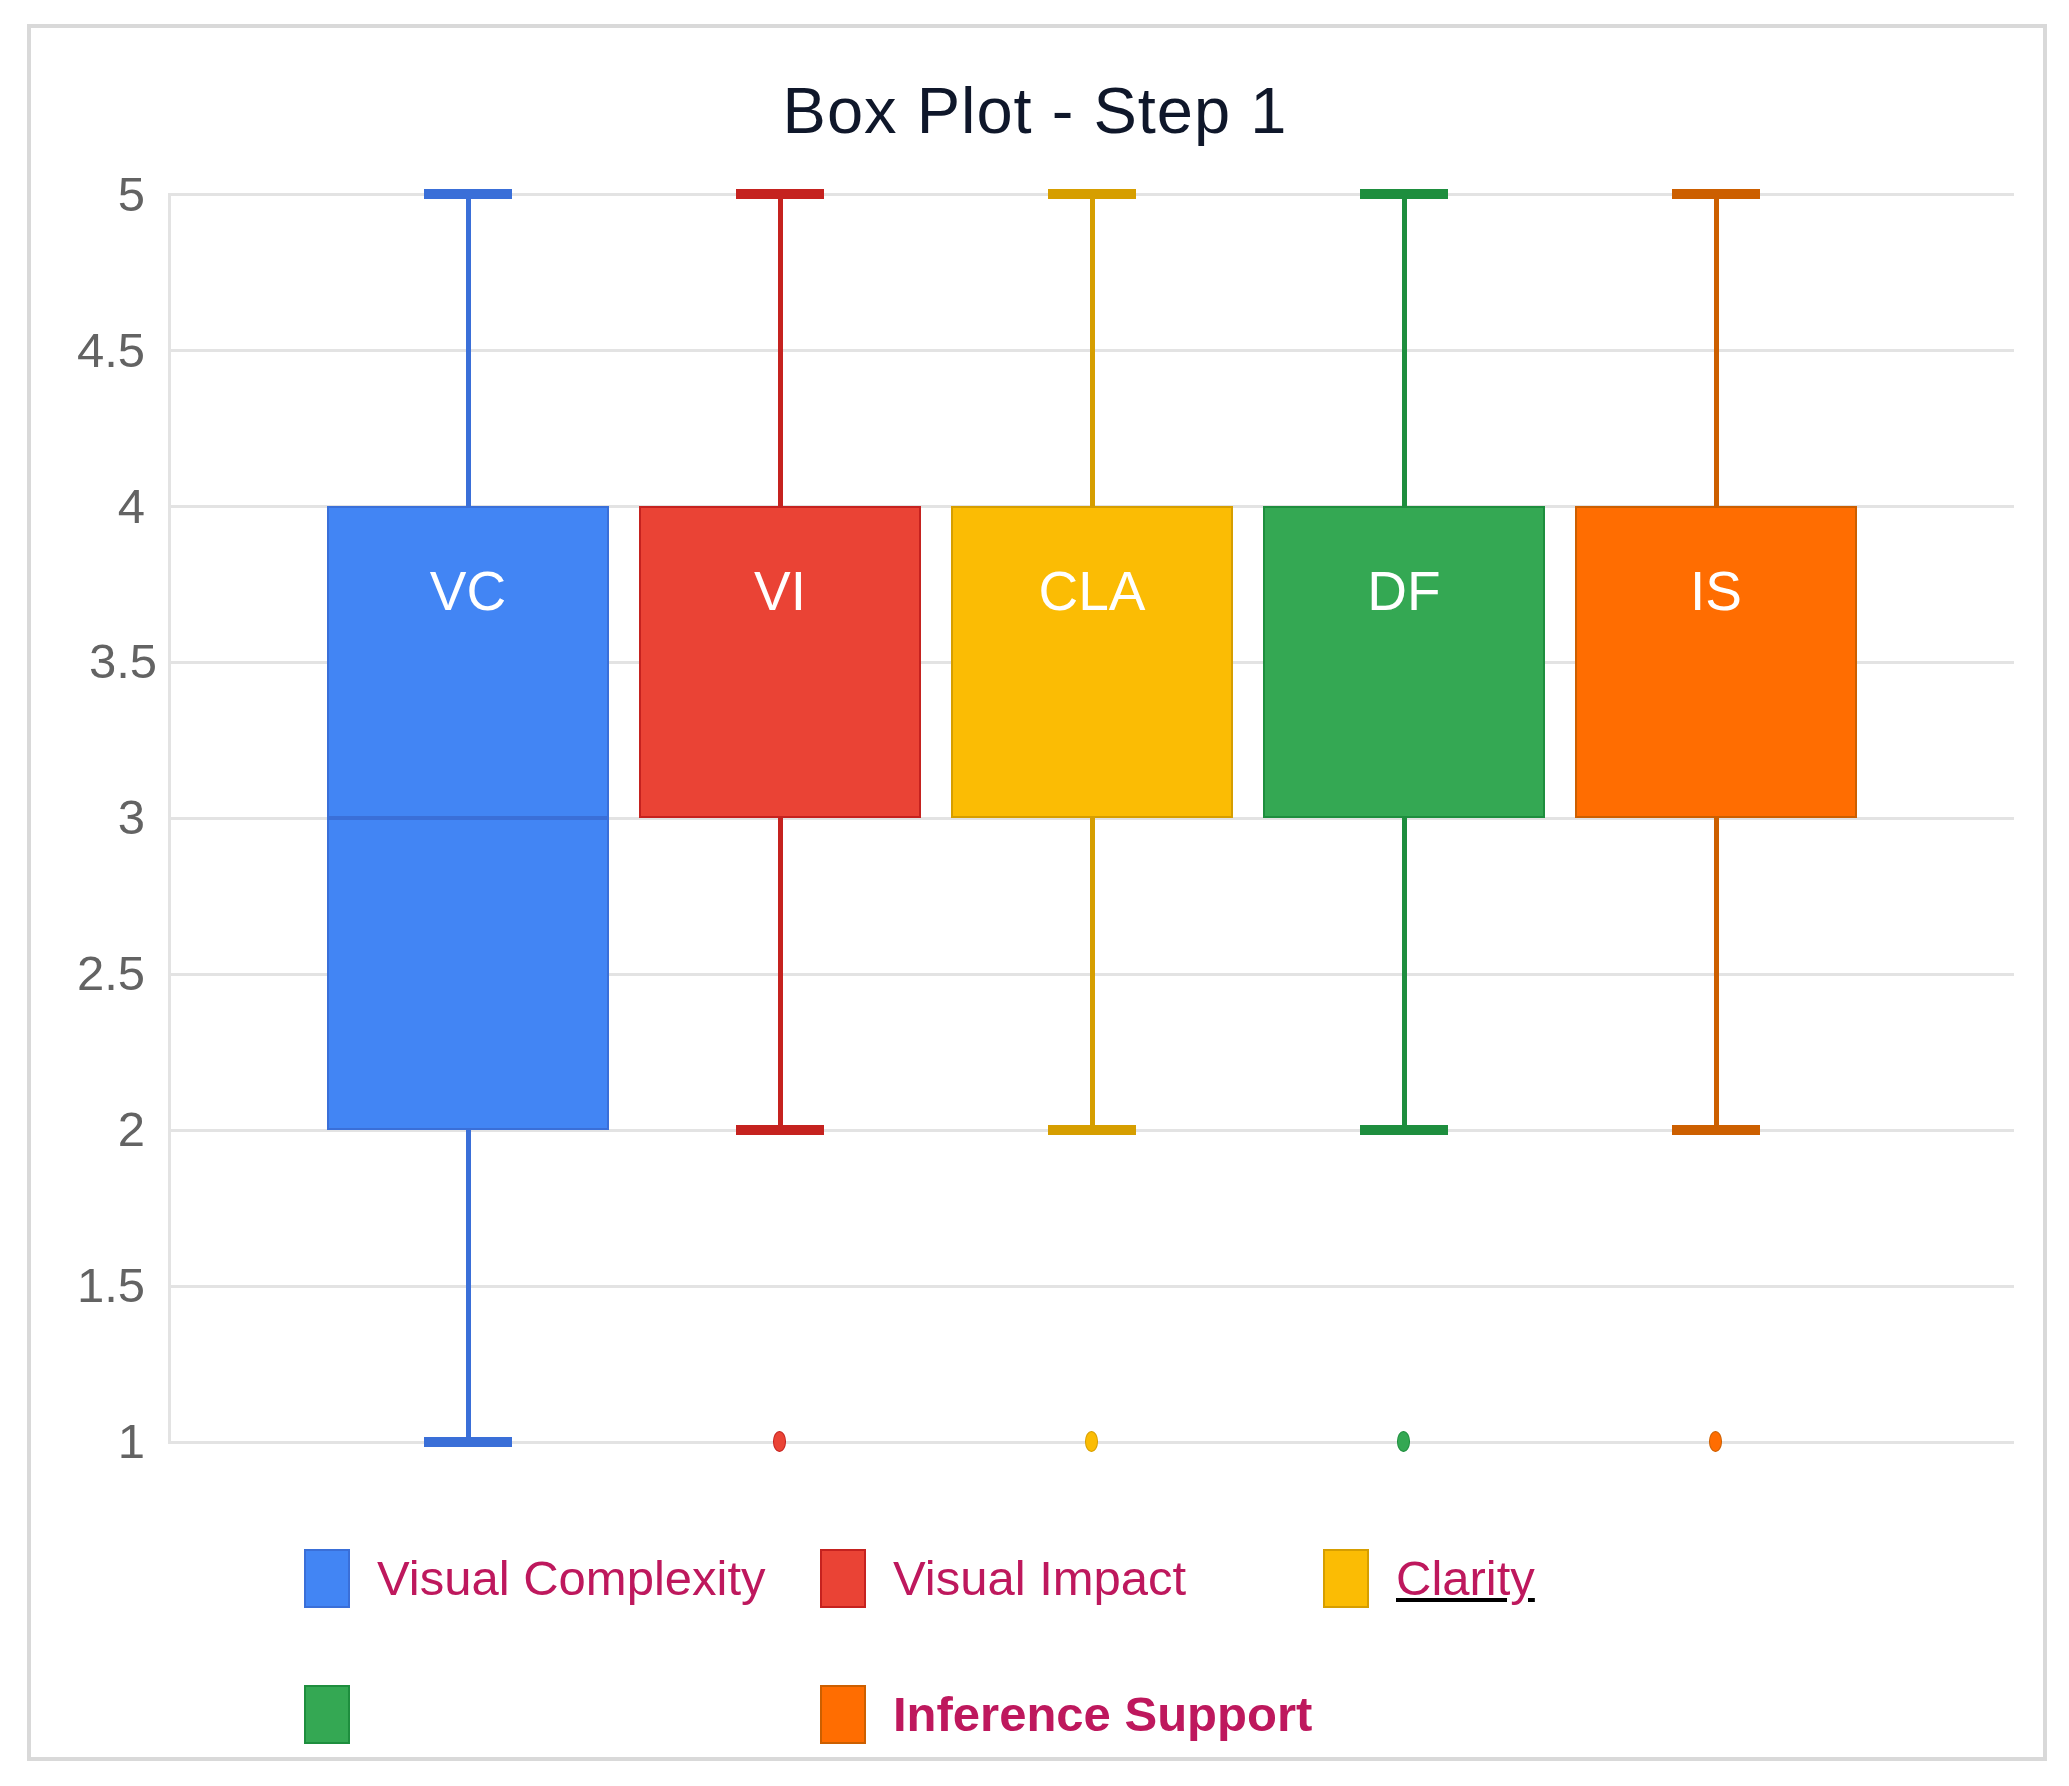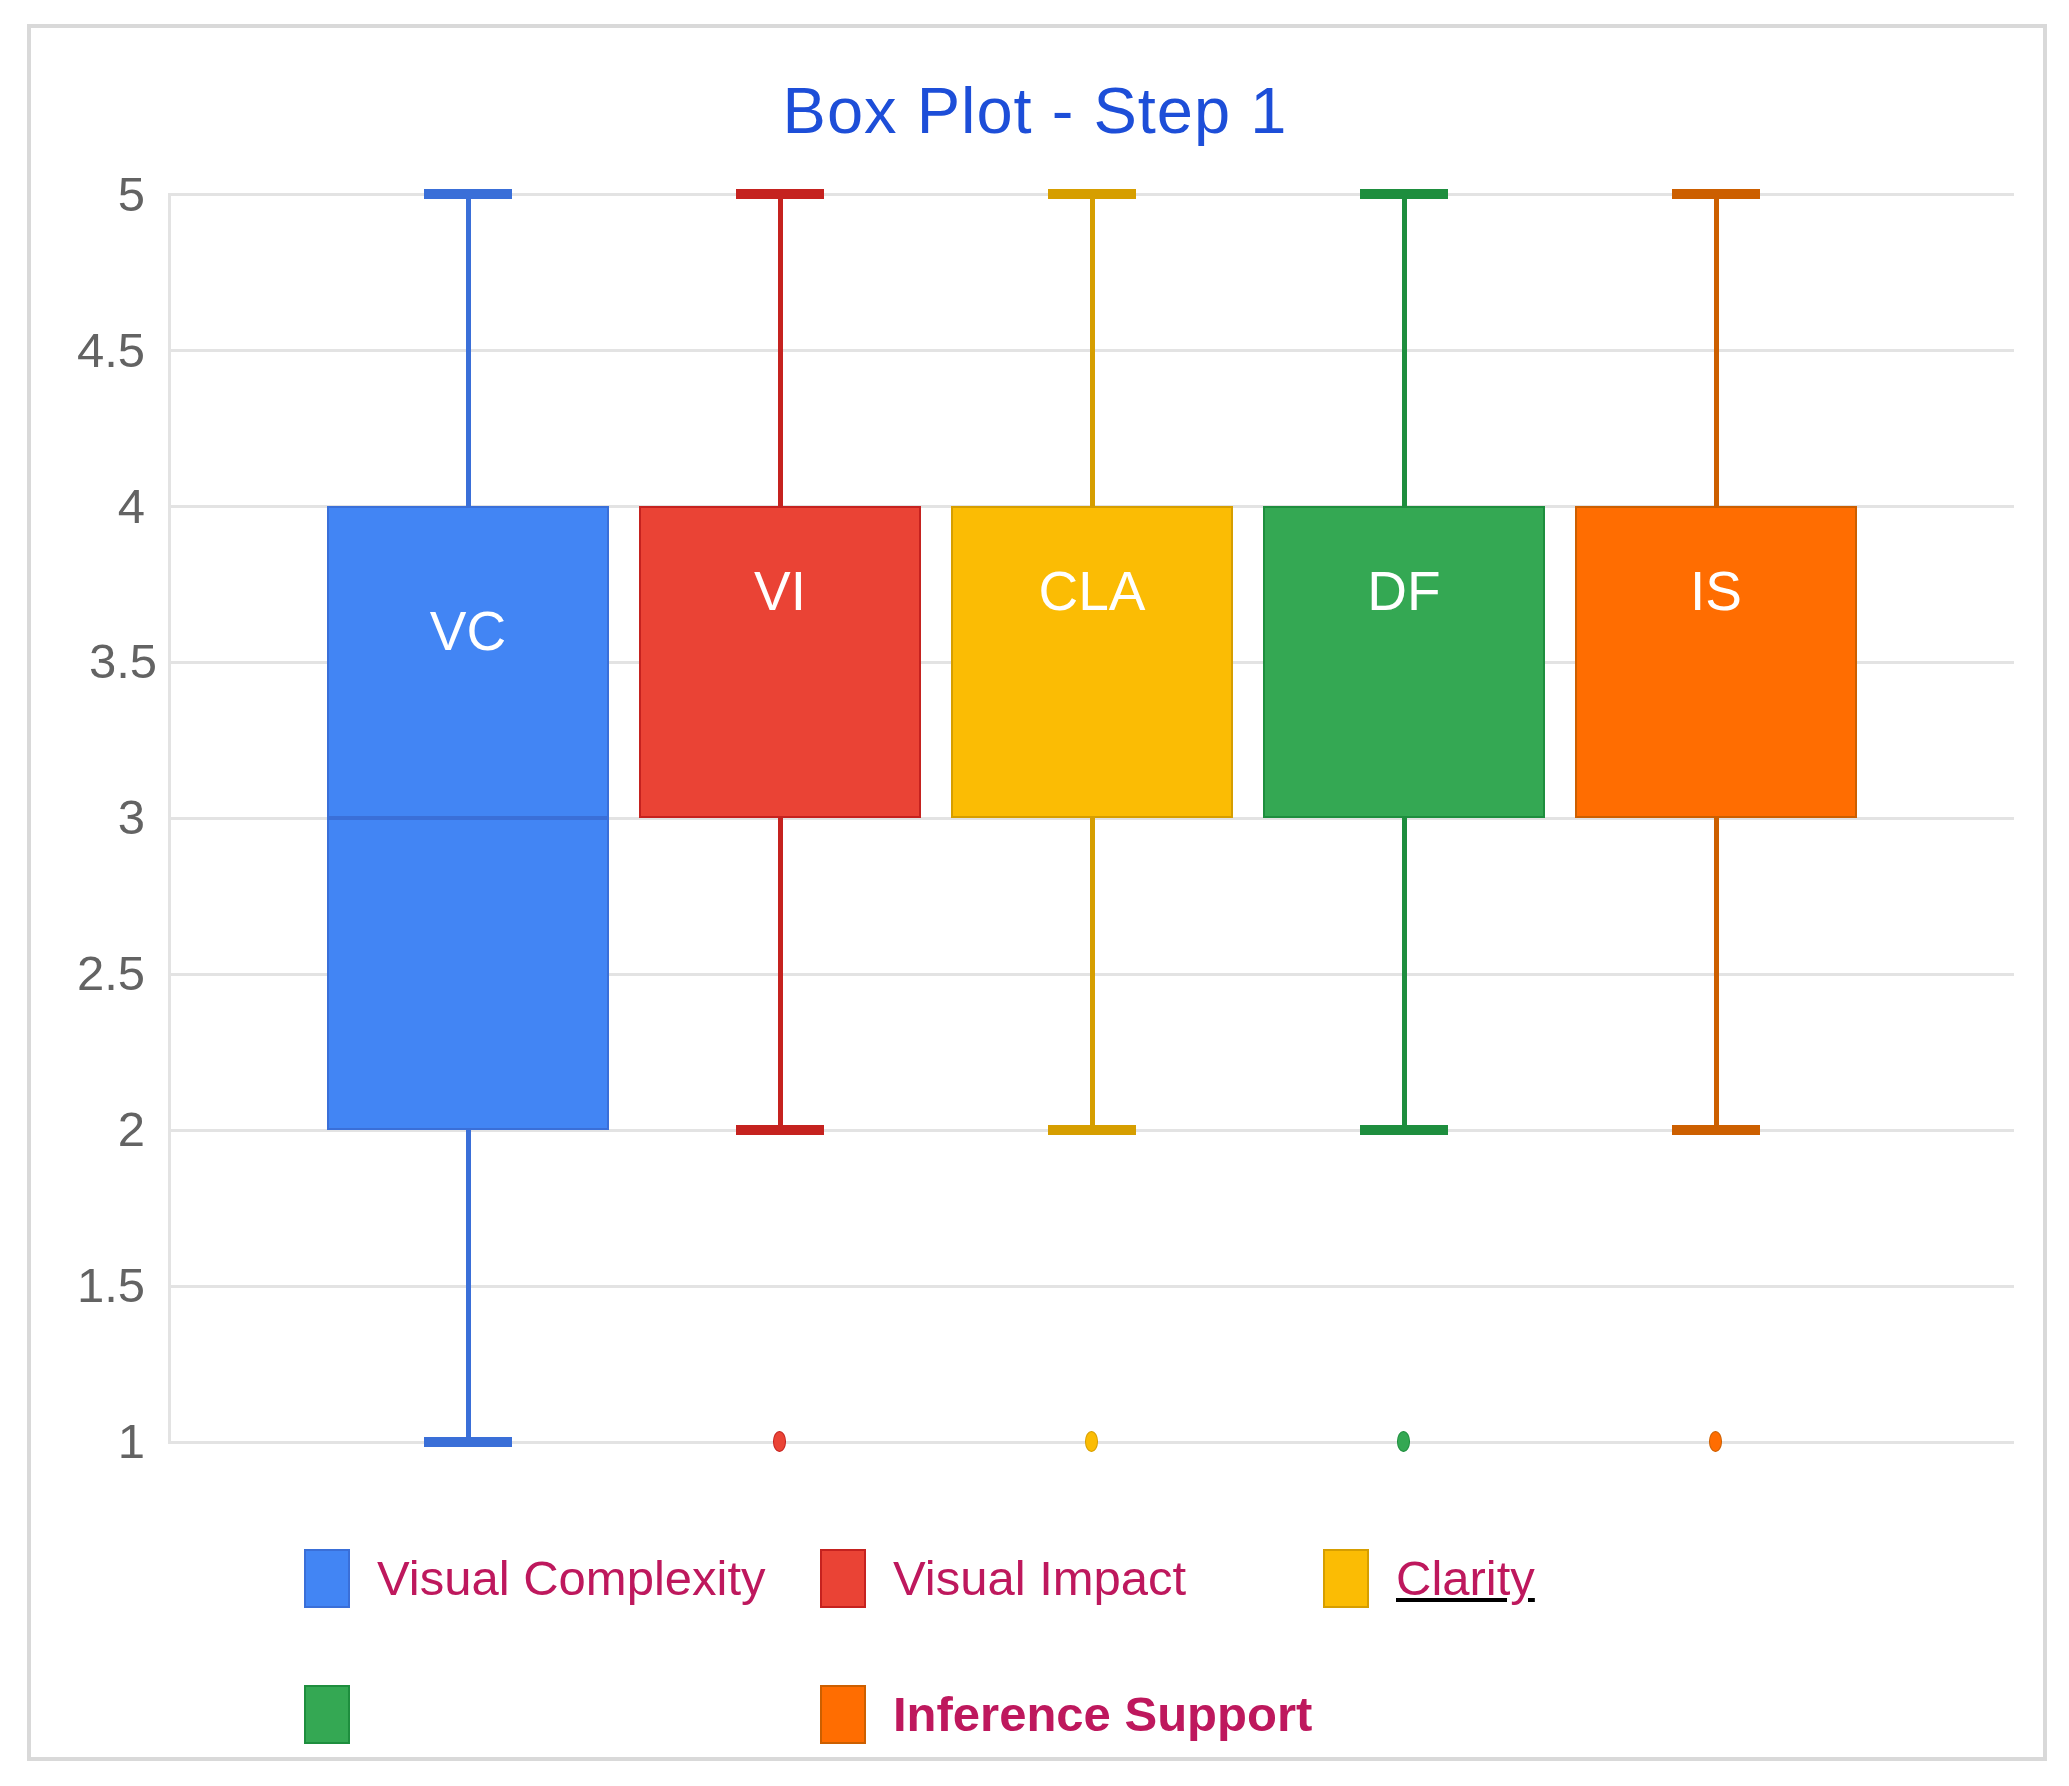--- a/index.html
+++ b/index.html
@@ -25,21 +25,21 @@
     background: #ffffff;
   }
   .chart-title {
     position: absolute;
     left: 0;
     top: 70px;
     width: 2070px;
     text-align: center;
     font-size: 65px;
     line-height: 82px;
-    color: #1d4ed8;
+    color: #0f172a;
     letter-spacing: 1px;
   }
   .gridline {
     position: absolute;
     height: 2.9px;
     background: #e3e3e3;
   }
   .y-axis-line {
     position: absolute;
     width: 2.9px;
@@ -132,21 +132,21 @@
       <div class="gridline" style="left: 168px; width: 1846px; top: 1285px;"></div>
       <div class="y-tick-label" style="left: 0px; width: 145px; top: 1256px;">1.5</div>
       <div class="gridline" style="left: 168px; width: 1846px; top: 1441px;"></div>
       <div class="y-tick-label" style="left: 0px; width: 145px; top: 1412px;">1</div>
       <div class="y-axis-line" style="left: 168px; top: 194px; height: 1248px;"></div>
       <div class="whisker-stem" style="left: 466px; top: 194px; height: 1248px; background: rgb(58, 111, 216);"></div>
       <div class="whisker-cap" style="left: 424px; top: 189px; width: 88px; background: rgb(58, 111, 216);"></div>
       <div class="whisker-cap" style="left: 424px; top: 1437px; width: 88px; background: rgb(58, 111, 216);"></div>
       <div class="box" style="left: 327px; top: 506px; width: 282px; height: 624px; background: rgb(66, 133, 244); border-color: rgb(58, 111, 216);"></div>
       <div class="median-line" style="left: 327px; width: 282px; top: 816px; background: rgb(58, 111, 216);"></div>
-      <div class="box-label" style="left: 327px; width: 282px; top: 555px; margin-top: 40px;">VC</div>
+      <div class="box-label" style="left: 327px; width: 282px; top: 555px;">VC</div>
       <div class="whisker-stem" style="left: 778px; top: 194px; height: 936px; background: rgb(197, 34, 31);"></div>
       <div class="whisker-cap" style="left: 736px; top: 189px; width: 88px; background: rgb(197, 34, 31);"></div>
       <div class="whisker-cap" style="left: 736px; top: 1125px; width: 88px; background: rgb(197, 34, 31);"></div>
       <div class="box" style="left: 639px; top: 506px; width: 282px; height: 312px; background: rgb(234, 67, 53); border-color: rgb(197, 34, 31);"></div>
       <div class="box-label" style="left: 639px; width: 282px; top: 555px;">VI</div>
       <div class="outlier-dot" style="left: 773px; top: 1431px; background: rgb(234, 67, 53); border-color: rgb(197, 34, 31);"></div>
       <div class="whisker-stem" style="left: 1090px; top: 194px; height: 936px; background: rgb(214, 158, 0);"></div>
       <div class="whisker-cap" style="left: 1048px; top: 189px; width: 88px; background: rgb(214, 158, 0);"></div>
       <div class="whisker-cap" style="left: 1048px; top: 1125px; width: 88px; background: rgb(214, 158, 0);"></div>
       <div class="box" style="left: 951px; top: 506px; width: 282px; height: 312px; background: rgb(251, 188, 4); border-color: rgb(214, 158, 0);"></div>

